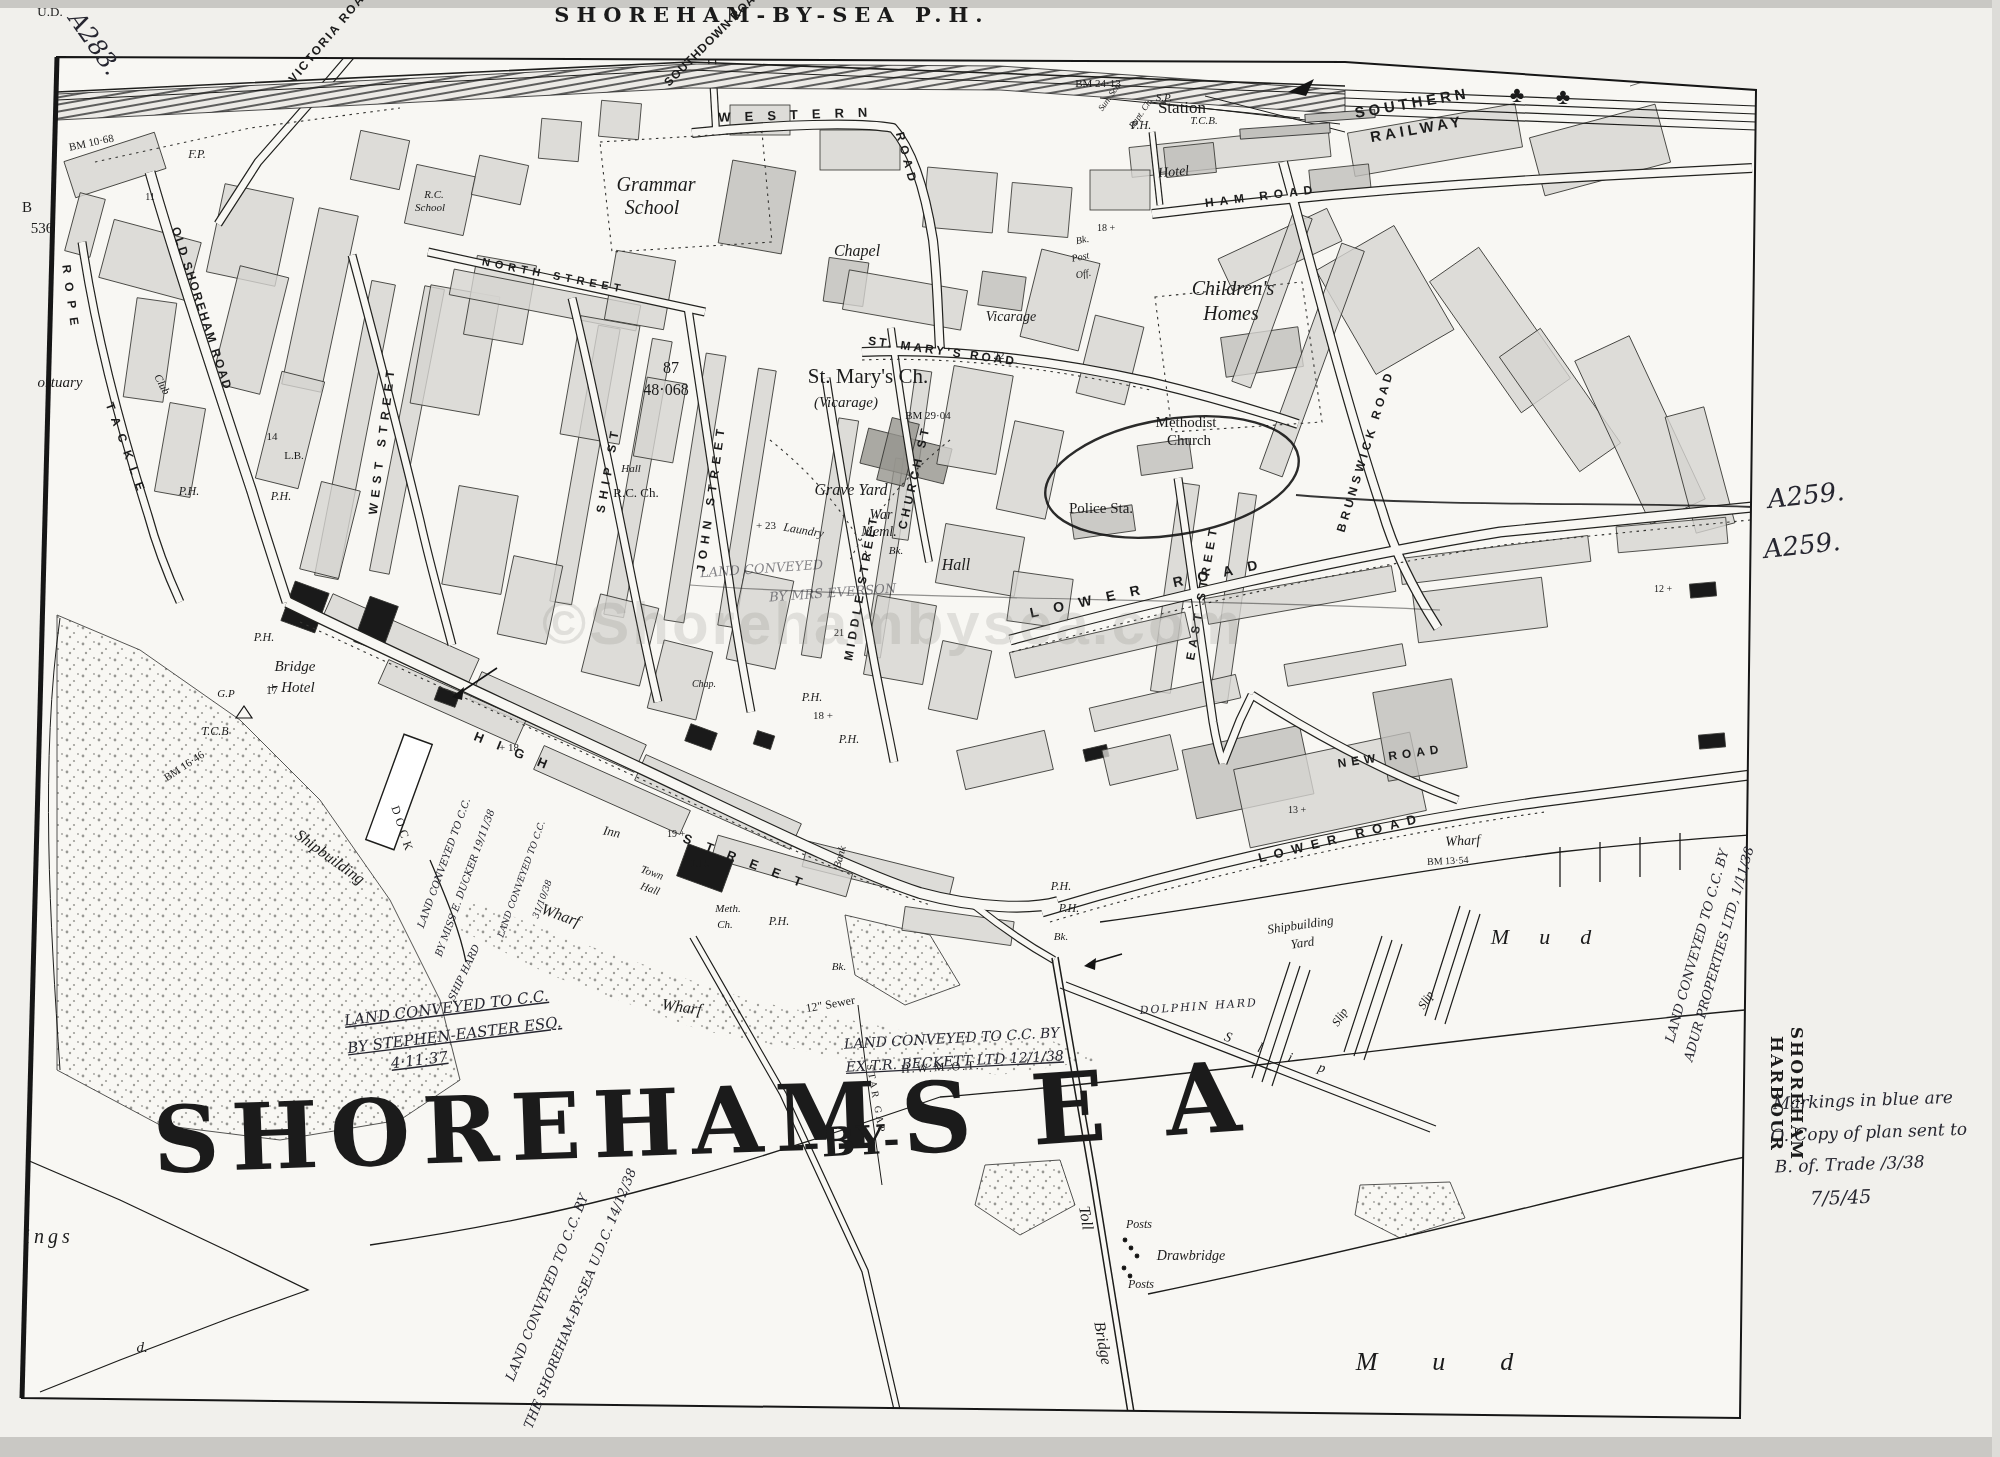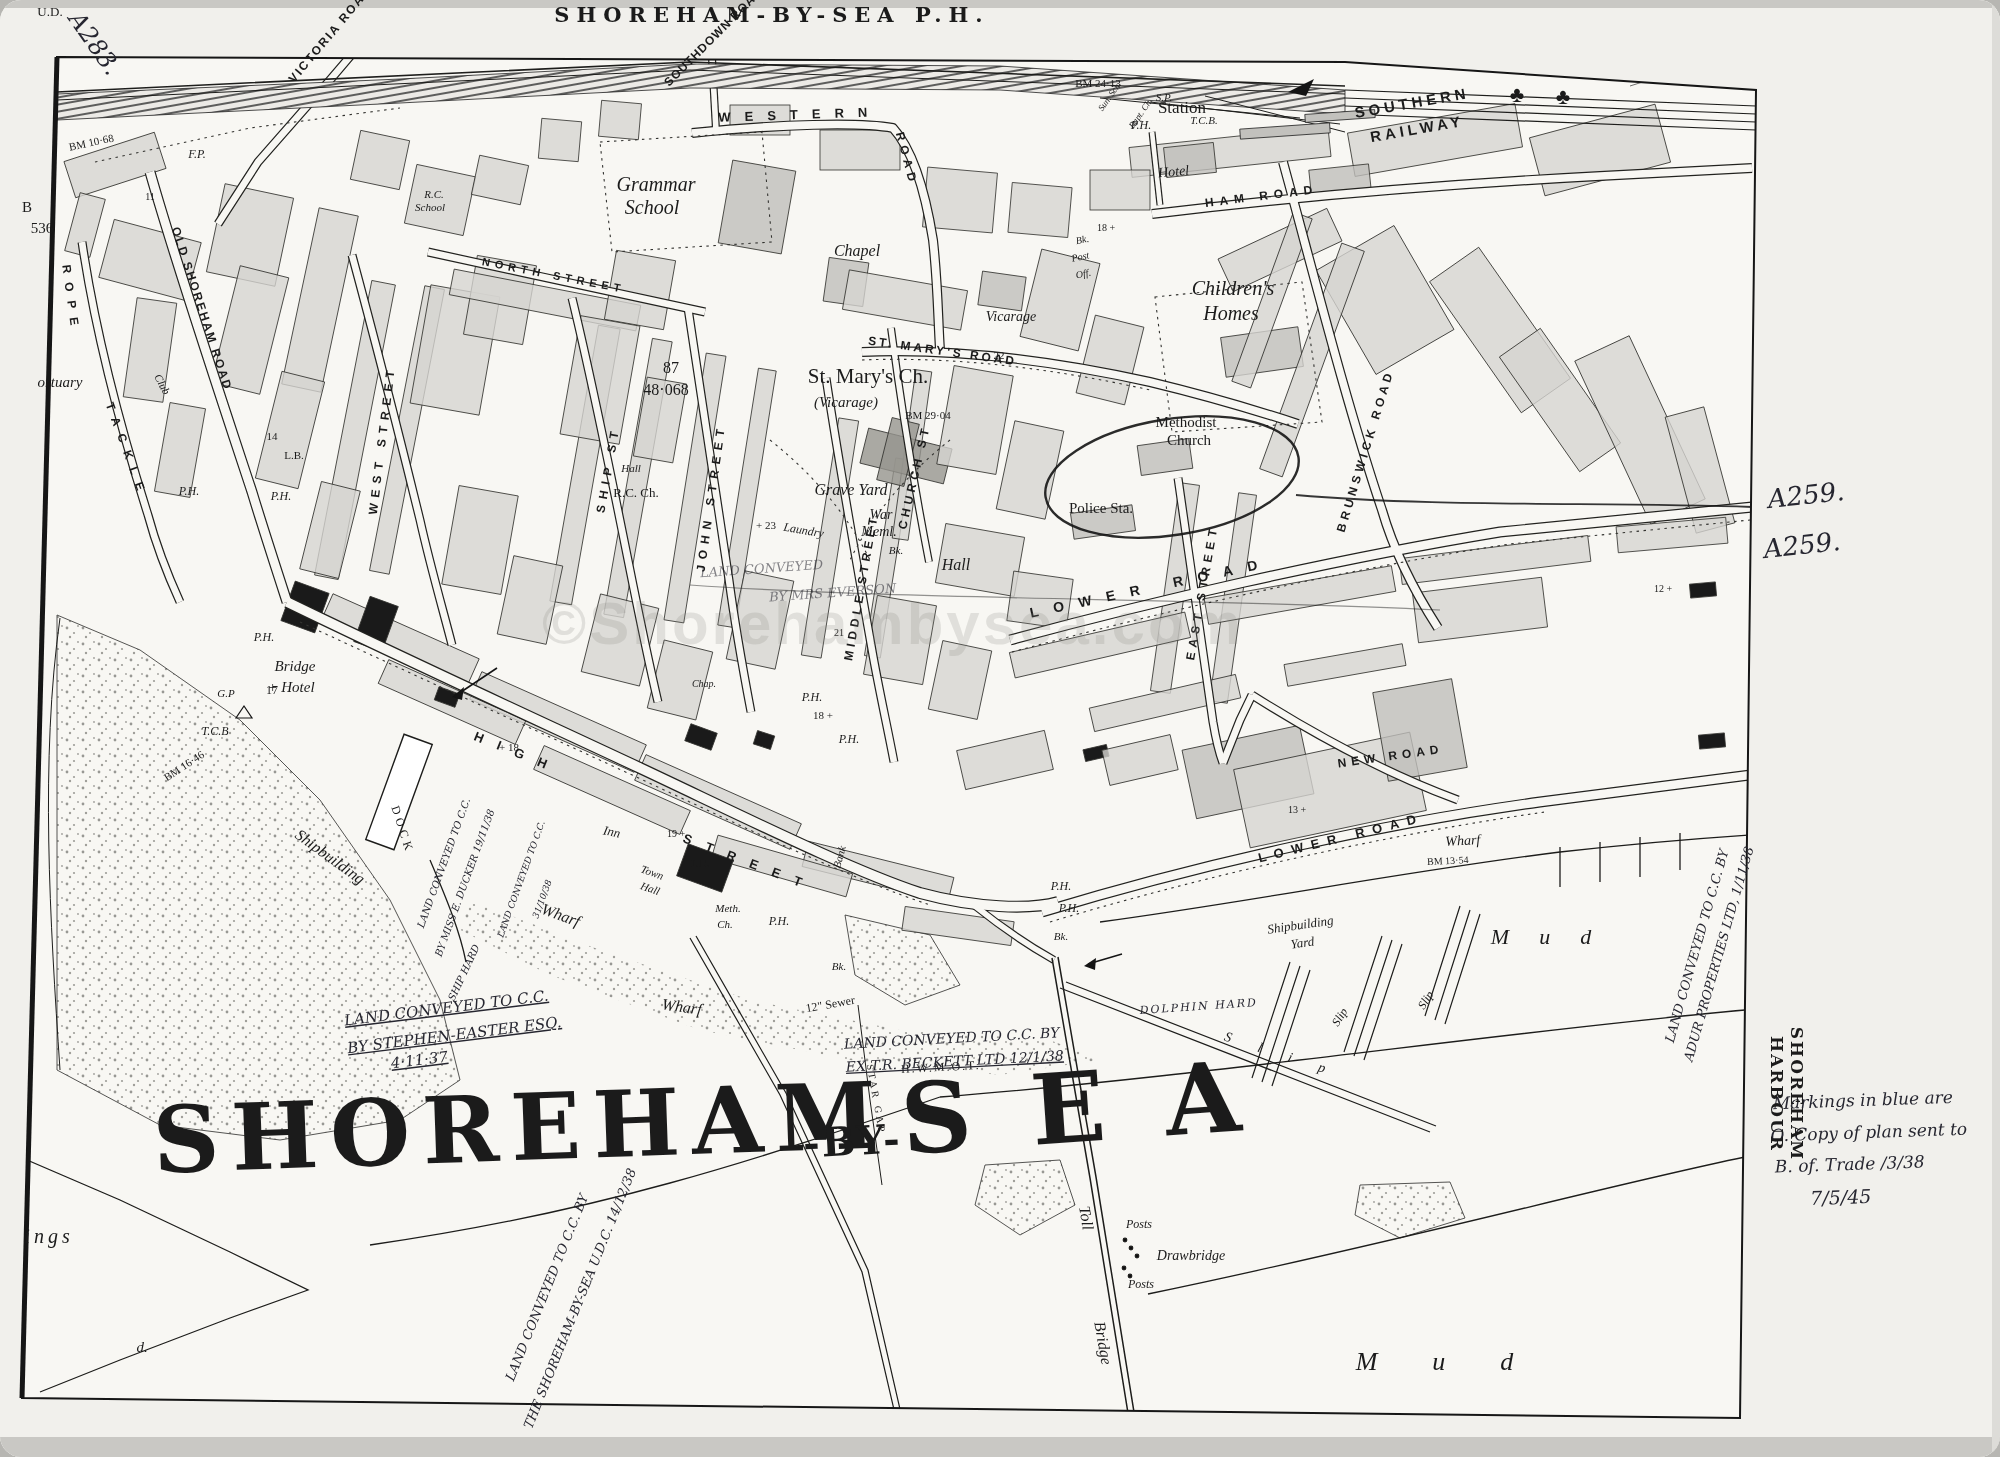--- a/index.html
+++ b/index.html
@@ -1,16 +1,16 @@
 <!DOCTYPE html>
 <html><head>
 <meta charset="utf-8">
 <style>
   html,body{margin:0;padding:0;background:#b7b6b2;}
-  .stage{position:relative;width:2000px;height:1457px;background:#f1f0ec;overflow:hidden;border-radius:21px;}
+  .stage{position:relative;width:2000px;height:1457px;background:#f1f0ec;overflow:hidden;}
   svg{display:block}
   .lb{fill:#1b1b1b}
   .sr{font-family:"Liberation Serif",serif;}
   .it{font-family:"Liberation Serif",serif;font-style:italic;}
   .sa{font-family:"Liberation Sans",sans-serif;font-weight:bold;}
   .gt{font-family:"DejaVu Serif",serif;font-weight:bold;}
   .hw{font-family:"DejaVu Serif",serif;font-style:italic;fill:#262630;}
   .wm{font-family:"Liberation Sans",sans-serif;font-weight:bold;fill:#85857f;opacity:.20;}
 </style>
 </head>

